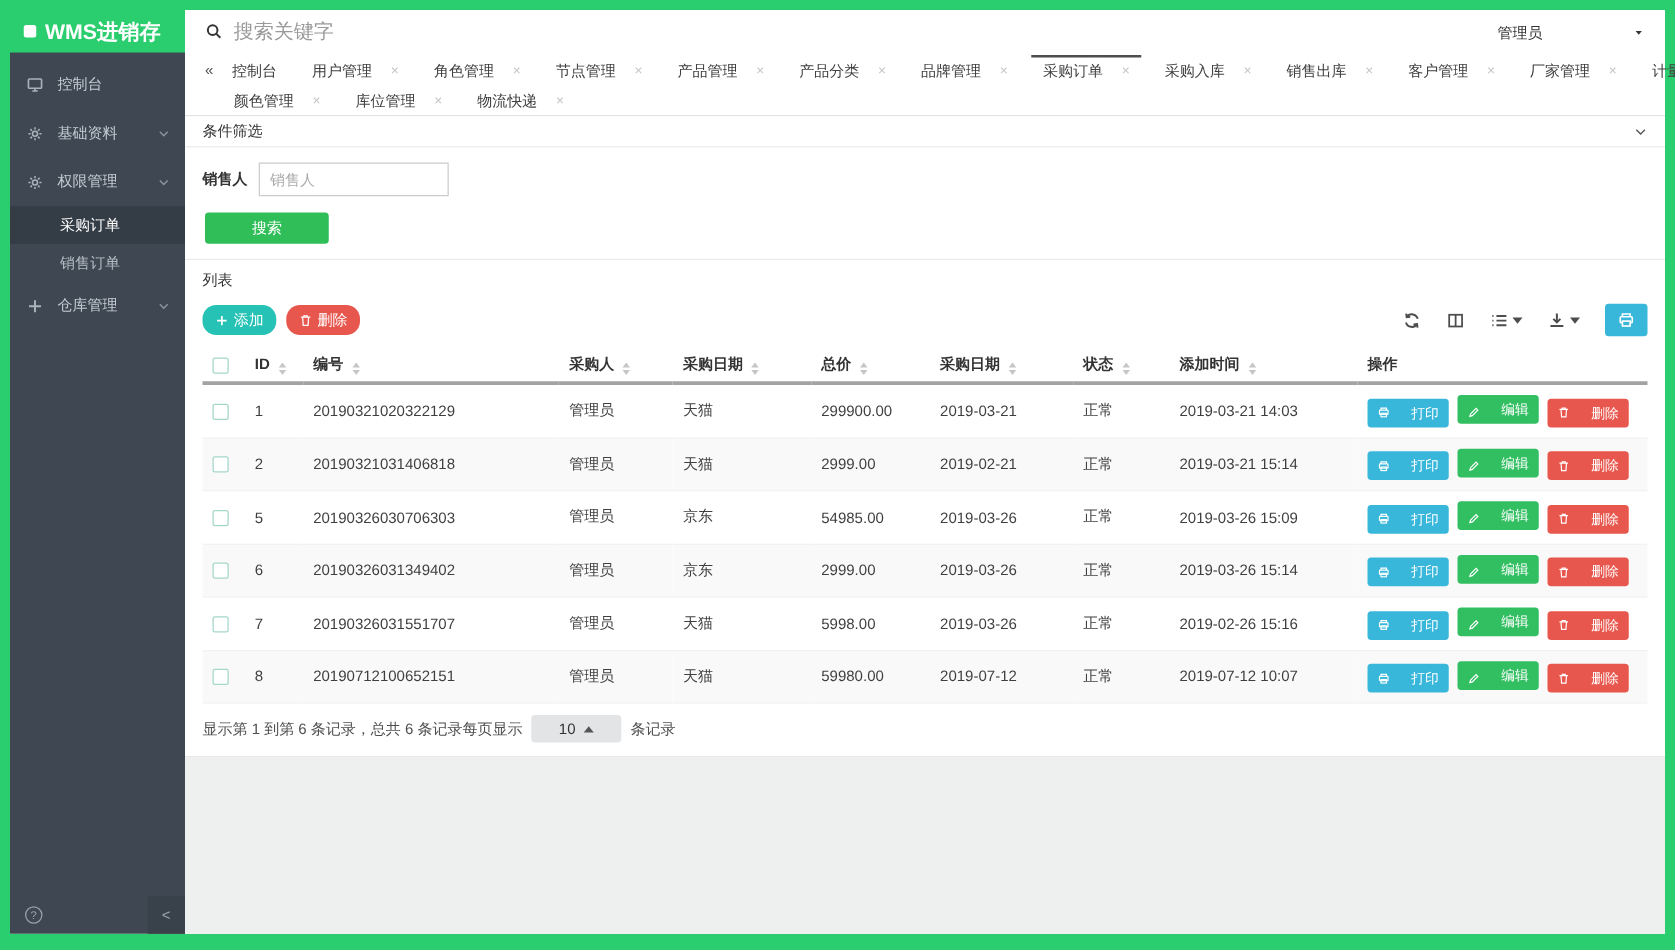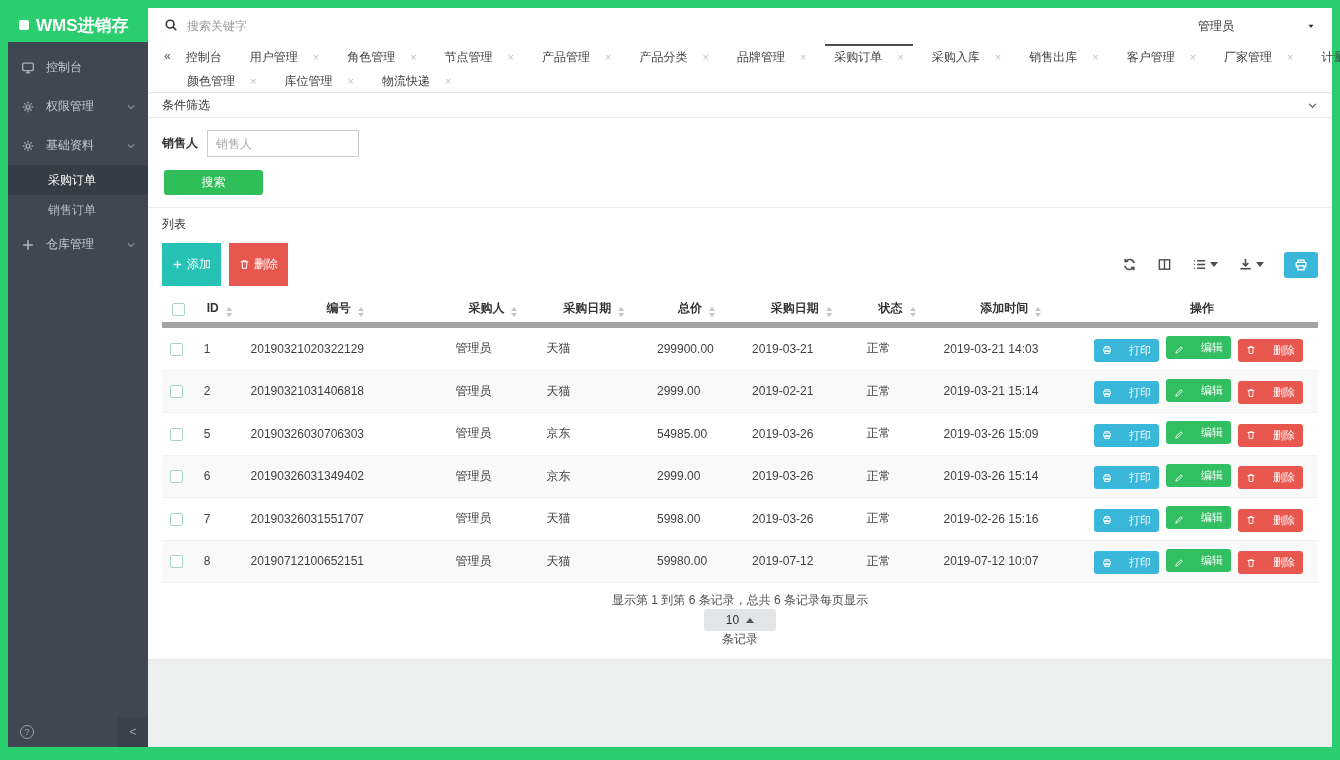--- a/index.html
+++ b/index.html
@@ -25,21 +25,21 @@
   .sub-item.active { background:#343c45; color:#fdfdfd; }
   .sidebar-footer { height:30px; display:flex; align-items:center; justify-content:space-between; padding-left:12px; }
   .help-circle { width:14px; height:14px; border:1px solid #9aa3ac; border-radius:50%; color:#9aa3ac; font-size:9px; display:flex; align-items:center; justify-content:center; cursor:pointer; }
   .collapse-btn { width:30px; height:30px; background:#39424b; color:#9aa3ac; display:flex; align-items:center; justify-content:center; font-size:12px; cursor:pointer; }
 
   
   .main { flex:1; min-width:0; display:flex; flex-direction:column; background:#eef0f0; }
   .topbar { height:36px; background:#fff; display:flex; align-items:center; padding:0 16px; flex-shrink:0; }
   .search-wrap { display:flex; align-items:center; gap:9px; color:#444; }
   .search-wrap svg { width:14px; height:14px; }
-  .search-input { border:none; outline:none; font-size:12px; width:220px; color:#0369a1; font-family:inherit; }
+  .search-input { border:none; outline:none; font-size:16px; width:220px; color:#0369a1; font-family:inherit; }
   .search-input::placeholder { color:#9a9a9a; }
   .user-menu { margin-left:auto; display:flex; align-items:center; cursor:pointer; }
   .user-name { color:#333; }
   .user-caret { margin-left:72px; color:#333; display:flex; }
   .user-caret svg { width:10px; height:10px; }
 
   .tabbar { background:#fff; padding:0 10px; border-bottom:1px solid #dfe3e6; flex-shrink:0; }
   .tab-row { display:flex; align-items:center; min-height:23px; flex-wrap:nowrap; }
   .tab-scroll { color:#555; font-size:12px; padding:0 6px; cursor:pointer; }
   .tab { display:flex; align-items:center; padding:3px 9px 2px; margin-right:10px; color:#3f3f3f; cursor:pointer; border-top:2px solid transparent; white-space:nowrap; }
@@ -53,48 +53,48 @@
   .filter-body { background:#fff; padding:12px 14px 12px; border-bottom:1px solid #ececec; flex-shrink:0; }
   .filter-row { display:flex; align-items:center; gap:9px; }
   .filter-label { font-weight:bold; color:#333; }
   .filter-input { width:152px; height:27px; border:1px solid #ccc; padding:0 8px; font-size:12px; color:#333; outline:none; font-family:inherit; }
   .filter-input::placeholder { color:#aaa; }
   .search-btn { margin-top:13px; margin-left:2px; width:99px; height:25px; background:#2fbe57; border:none; border-radius:3px; color:#fff; font-size:12px; cursor:pointer; font-family:inherit; }
 
   .list-panel { background:#fff; flex-shrink:0; }
   .list-title { padding:8px 14px 4px; color:#333; }
   .toolbar { display:flex; align-items:center; padding:6px 14px 7px; }
-  .btn { display:inline-flex; align-items:center; gap:4px; height:43px; padding:0 10px; border:none; border-radius:0; color:#fff; font-size:12px; cursor:pointer; font-family:inherit; }
+  .btn { display:inline-flex; align-items:center; gap:4px; height:24px; padding:0 10px; border:none; border-radius:11px; color:#fff; font-size:12px; cursor:pointer; font-family:inherit; }
   .btn svg { width:11px; height:11px; }
   .btn-add { background:#26c2b5; margin-right:8px; }
   .btn-del { background:#e8574e; }
   .tool-icons { margin-left:auto; display:flex; align-items:center; gap:20px; color:#4d4d4d; }
   .tool-icon { display:flex; align-items:center; gap:3px; cursor:pointer; }
   .tool-icon svg { width:15px; height:15px; }
   .tool-caret { width:0; height:0; border-left:4px solid transparent; border-right:4px solid transparent; border-top:5px solid #4d4d4d; }
   .tool-print { width:34px; height:26px; background:#38b7da; border-radius:3px; color:#fff; display:flex; align-items:center; justify-content:center; cursor:pointer; }
   .tool-print svg { width:14px; height:14px; }
 
   table.grid { width:calc(100% - 28px); margin:2px 14px 0; border-collapse:collapse; background:#fff; }
-  .grid th { text-align:center; font-weight:bold; color:#333; padding:5px 8px; border-bottom:6px solid #a3a3a3; white-space:nowrap; cursor:pointer; }
+  .grid th { text-align:left; font-weight:bold; color:#333; padding:5px 8px; border-bottom:3px solid #a3a3a3; white-space:nowrap; cursor:pointer; }
   .grid td { padding:8px 8px; color:#3f3f3f; white-space:nowrap; }
   .grid tbody tr { border-bottom:1px solid #f2f2f2; }
   .grid tbody tr:nth-child(even) { background:#f9f9f9; }
   .sort { display:inline-flex; flex-direction:column; gap:2px; margin-left:7px; vertical-align:1px; }
   .sort i { display:block; width:0; height:0; border-left:3.5px solid transparent; border-right:3.5px solid transparent; }
   .sort .up { border-bottom:4px solid #c6c6c6; }
   .sort .dn { border-top:4px solid #c6c6c6; }
   .cbx { display:inline-block; width:13px; height:13px; border:1px solid #a5d6ca; border-radius:2px; background:#fff; vertical-align:middle; cursor:pointer; }
   .act { display:inline-flex; align-items:center; gap:17px; padding:4px 8px; border:none; border-radius:3px; color:#fff; font-size:11px; cursor:pointer; margin-right:7px; font-family:inherit; }
   .act svg { width:10px; height:10px; }
   .act-print { background:#38b7da; }
   .act-edit { background:#32bf62;align-items:flex-end; }
   .act-del { background:#e8574e; }
 
-  .pagination { background:#fff; display:flex; align-items:center; padding:9px 14px 11px; color:#4f4f4f; border-bottom:1px solid #e4e4e4; flex-shrink:0;flex-direction:column; }
+  .pagination { background:#fff; display:flex; align-items:center; padding:9px 14px 11px; color:#4f4f4f; border-bottom:1px solid #e4e4e4; flex-shrink:0; }
   .page-size { display:inline-flex; align-items:center; gap:7px; background:#e2e4e6; border-radius:3px; padding:4px 22px; margin:0 7px; color:#333; cursor:pointer; }
   .caret-up { width:0; height:0; border-left:4px solid transparent; border-right:4px solid transparent; border-bottom:5px solid #555; }
   .void { flex:1; background:#eef0f0; }
 </style>
 </head>
 <body>
 
 <div class="frame">
 
   <aside class="sidebar">
@@ -120,42 +120,42 @@
               <line x1="8" y1="2" x2="8" y2="4"></line>
               <line x1="8" y1="12" x2="8" y2="14"></line>
               <line x1="2" y1="8" x2="4" y2="8"></line>
               <line x1="12" y1="8" x2="14" y2="8"></line>
               <line x1="3.8" y1="3.8" x2="5.2" y2="5.2"></line>
               <line x1="10.8" y1="10.8" x2="12.2" y2="12.2"></line>
               <line x1="12.2" y1="3.8" x2="10.8" y2="5.2"></line>
               <line x1="5.2" y1="10.8" x2="3.8" y2="12.2"></line>
             </svg>
           </span>
-          <span class="nav-label">权限管理</span>
+          <span class="nav-label">基础资料</span>
           <span class="nav-chevron">
             <svg viewBox="0 0 16 16" fill="none" stroke="currentColor" stroke-width="1.8">
               <polyline points="3,5.5 8,10.5 13,5.5"></polyline>
             </svg>
           </span>
         </div>
         <div class="nav-item">
           <span class="nav-icon">
             <svg viewBox="0 0 16 16" fill="none" stroke="currentColor" stroke-width="1.4">
               <circle cx="8" cy="8" r="2.3"></circle>
               <line x1="8" y1="2" x2="8" y2="4"></line>
               <line x1="8" y1="12" x2="8" y2="14"></line>
               <line x1="2" y1="8" x2="4" y2="8"></line>
               <line x1="12" y1="8" x2="14" y2="8"></line>
               <line x1="3.8" y1="3.8" x2="5.2" y2="5.2"></line>
               <line x1="10.8" y1="10.8" x2="12.2" y2="12.2"></line>
               <line x1="12.2" y1="3.8" x2="10.8" y2="5.2"></line>
               <line x1="5.2" y1="10.8" x2="3.8" y2="12.2"></line>
             </svg>
           </span>
-          <span class="nav-label">基础资料</span>
+          <span class="nav-label">权限管理</span>
           <span class="nav-chevron">
             <svg viewBox="0 0 16 16" fill="none" stroke="currentColor" stroke-width="1.8">
               <polyline points="3,5.5 8,10.5 13,5.5"></polyline>
             </svg>
           </span>
         </div>
         <div class="sub-item active">采购订单</div>
         <div class="sub-item">销售订单</div>
         <div class="nav-item">
           <span class="nav-icon">

